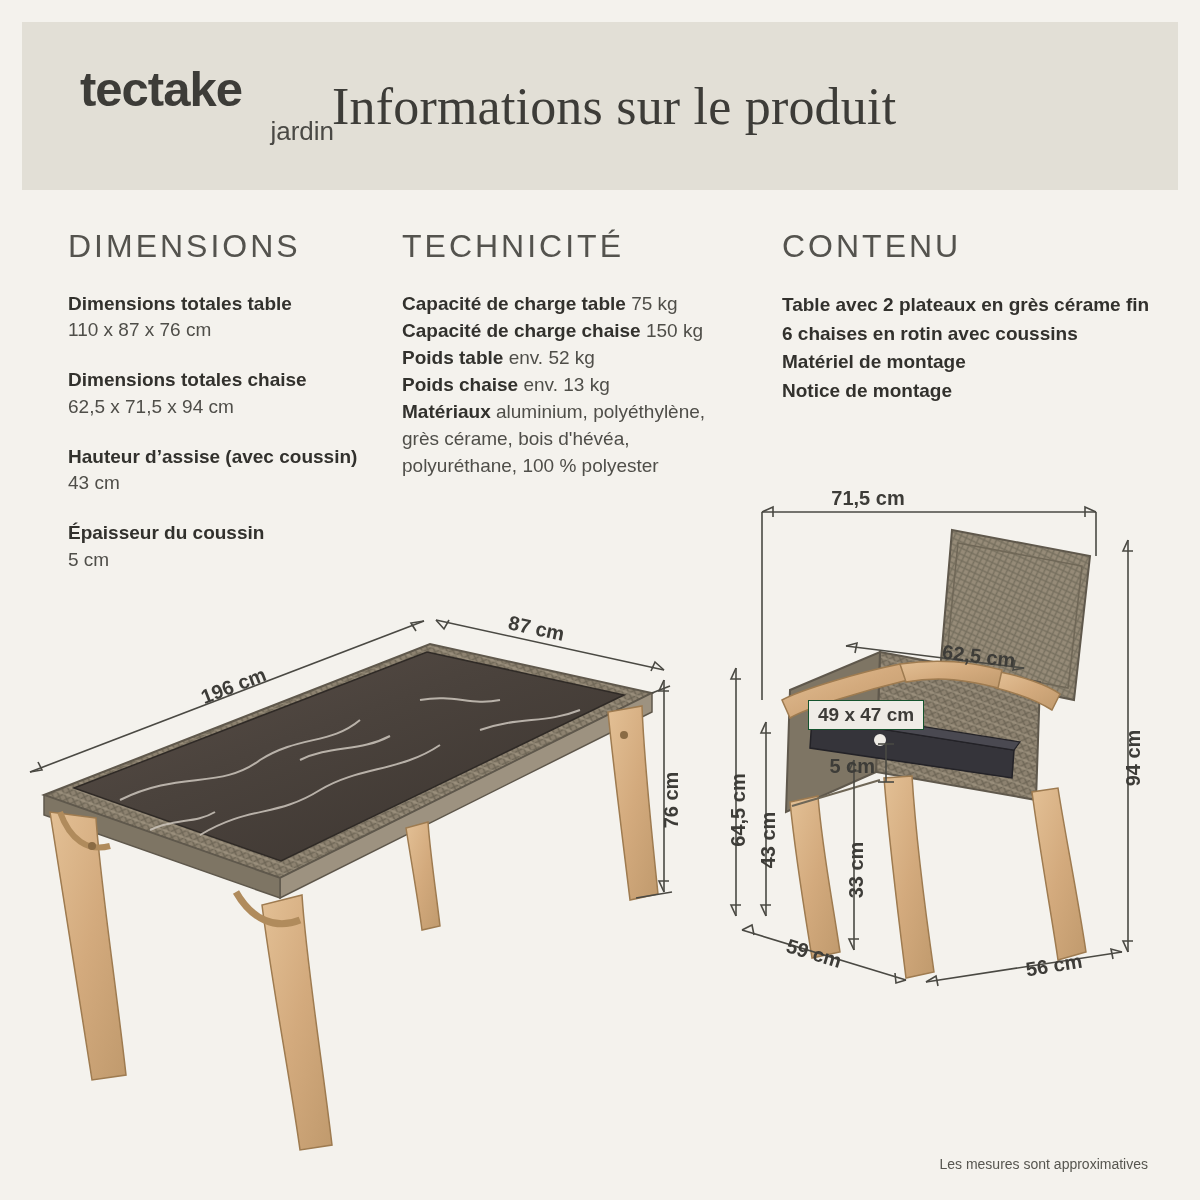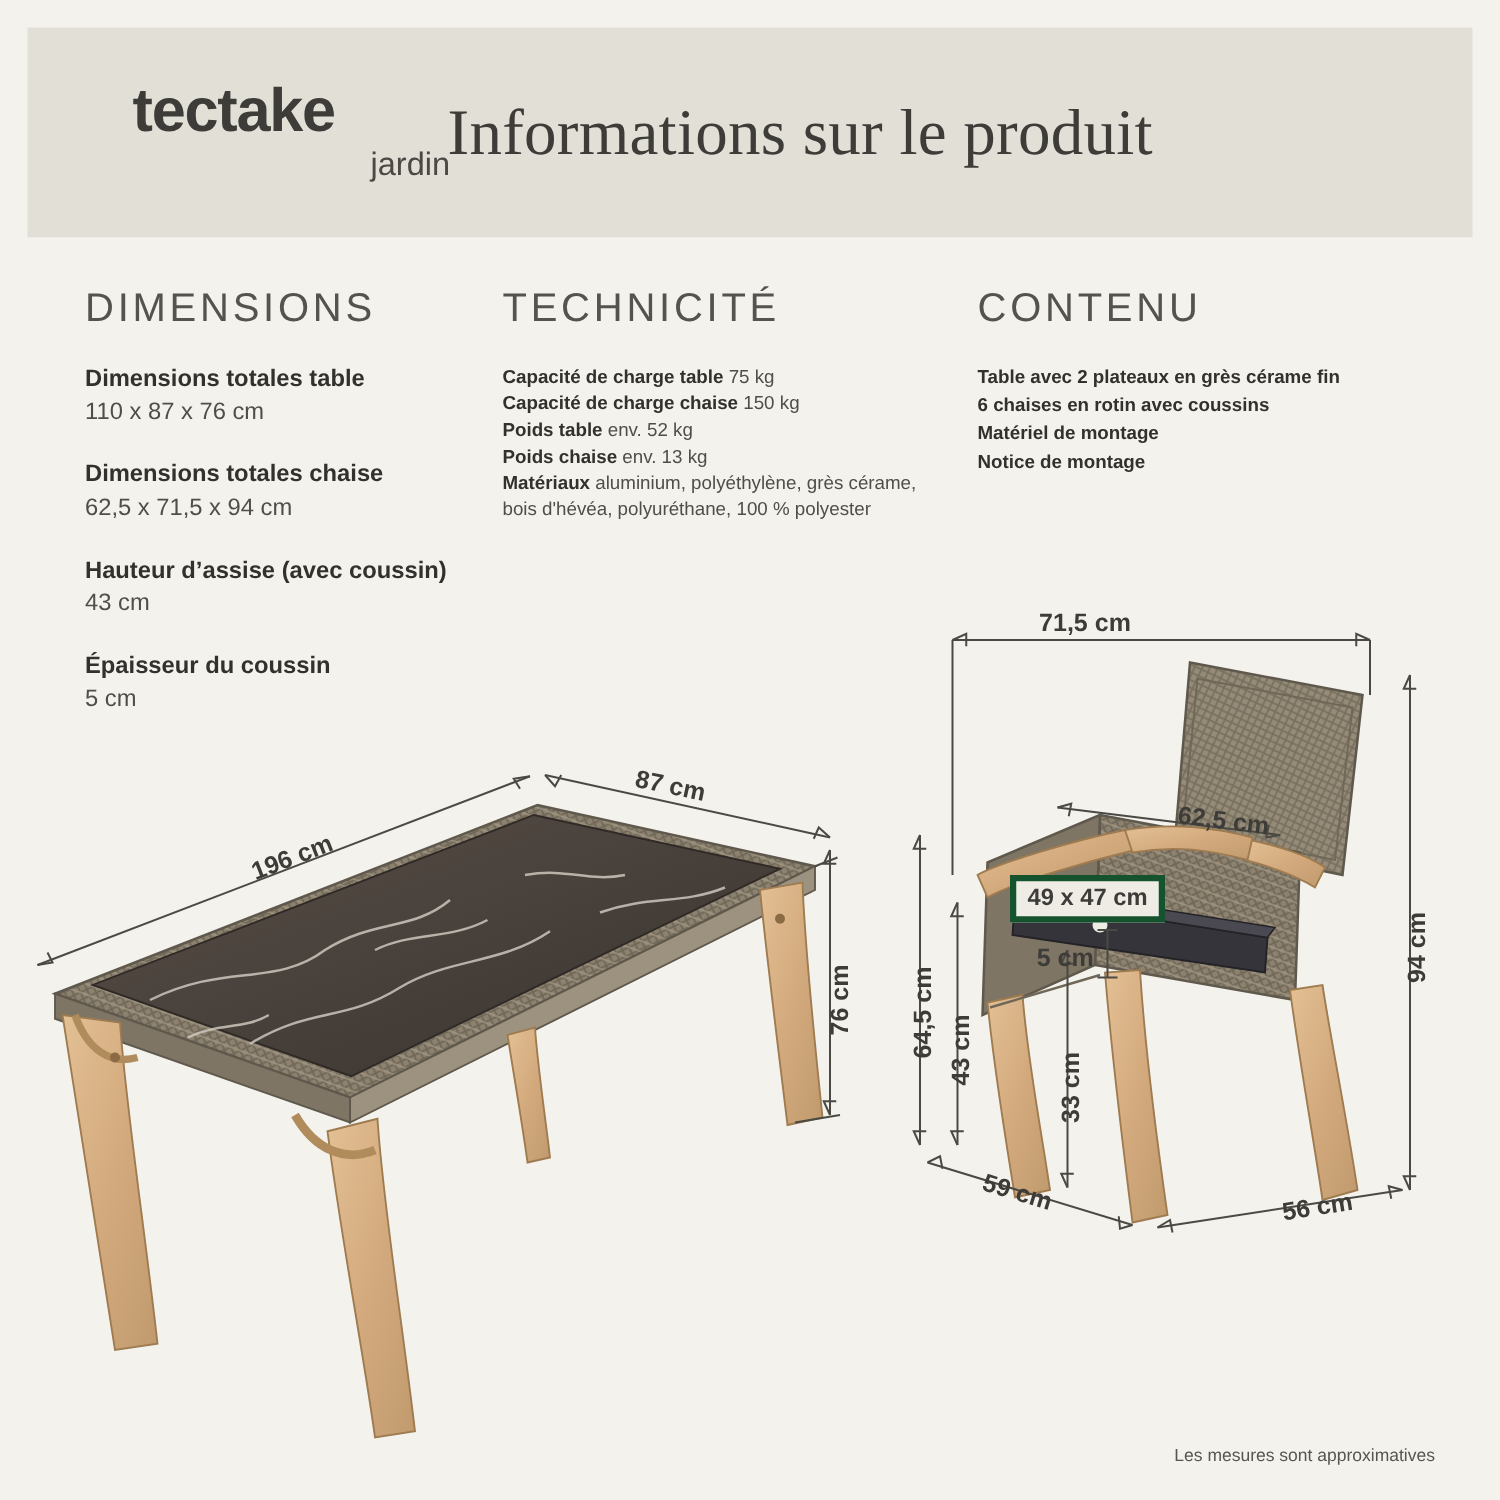--- a/index.html
+++ b/index.html
@@ -14,21 +14,21 @@
   .page {
     position:relative;
     width:1200px; height:1200px;
     background:#f4f2ed;
   }
   
   .header {
     position:absolute; left:22px; top:22px;
     width:1156px; height:168px;
     background:#e2dfd6;
-    display:flex; align-items:center;padding-left:26px;
+    display:flex; align-items:center;
   }
   .logo-block {
     width:310px; padding-left:58px;
     display:flex; flex-direction:column; align-items:flex-start;
   }
   .logo-main {
     font-size:49px; font-weight:bold; letter-spacing:-1px;
     color:#3d3c38; line-height:1.0;
   }
   .logo-sub {
@@ -61,34 +61,34 @@
   .col.c1 { width:360px; padding-left:46px; }
   .col.c2 { width:378px; padding-left:20px;}
   .col.c3 { width:418px; padding-left:22px;}
   .col h2 {
     font-size:32px; font-weight:normal; letter-spacing:3px;
     color:#54534e; margin:0 0 26px 0;
   }
   .grp { margin-bottom:21px; font-size:19px; line-height:1.38; }
   .grp .lbl { font-weight:bold; color:#32312d;margin-top:24px; }
   .grp .val { color:#4f4e49; }
-  .flow { font-size:15px; line-height:1.42; color:#4f4e49; }
+  .flow { font-size:19px; line-height:1.42; color:#4f4e49; }
   .flow b { color:#32312d; }
   .c3 .flow { line-height:1.5; }
   
   .footnote {
     position:absolute; right:30px; bottom:6px;
     font-size:14px; color:#56554f;
   }
   
   .art { position:absolute; left:0; top:0; width:1200px; height:1200px; pointer-events:none; }
   .chip {
     position:absolute;
     font-size:19px; font-weight:bold; color:#3d3c38;
-    background:#efece6; border:5px solid #14532d;
+    background:#efece6; border:1px solid #14532d;
     padding:3px 9px; white-space:nowrap;
   }
 </style>
 </head>
 <body>
 
 <div class="page">
 
   <div class="header">
     <div class="logo-block">

